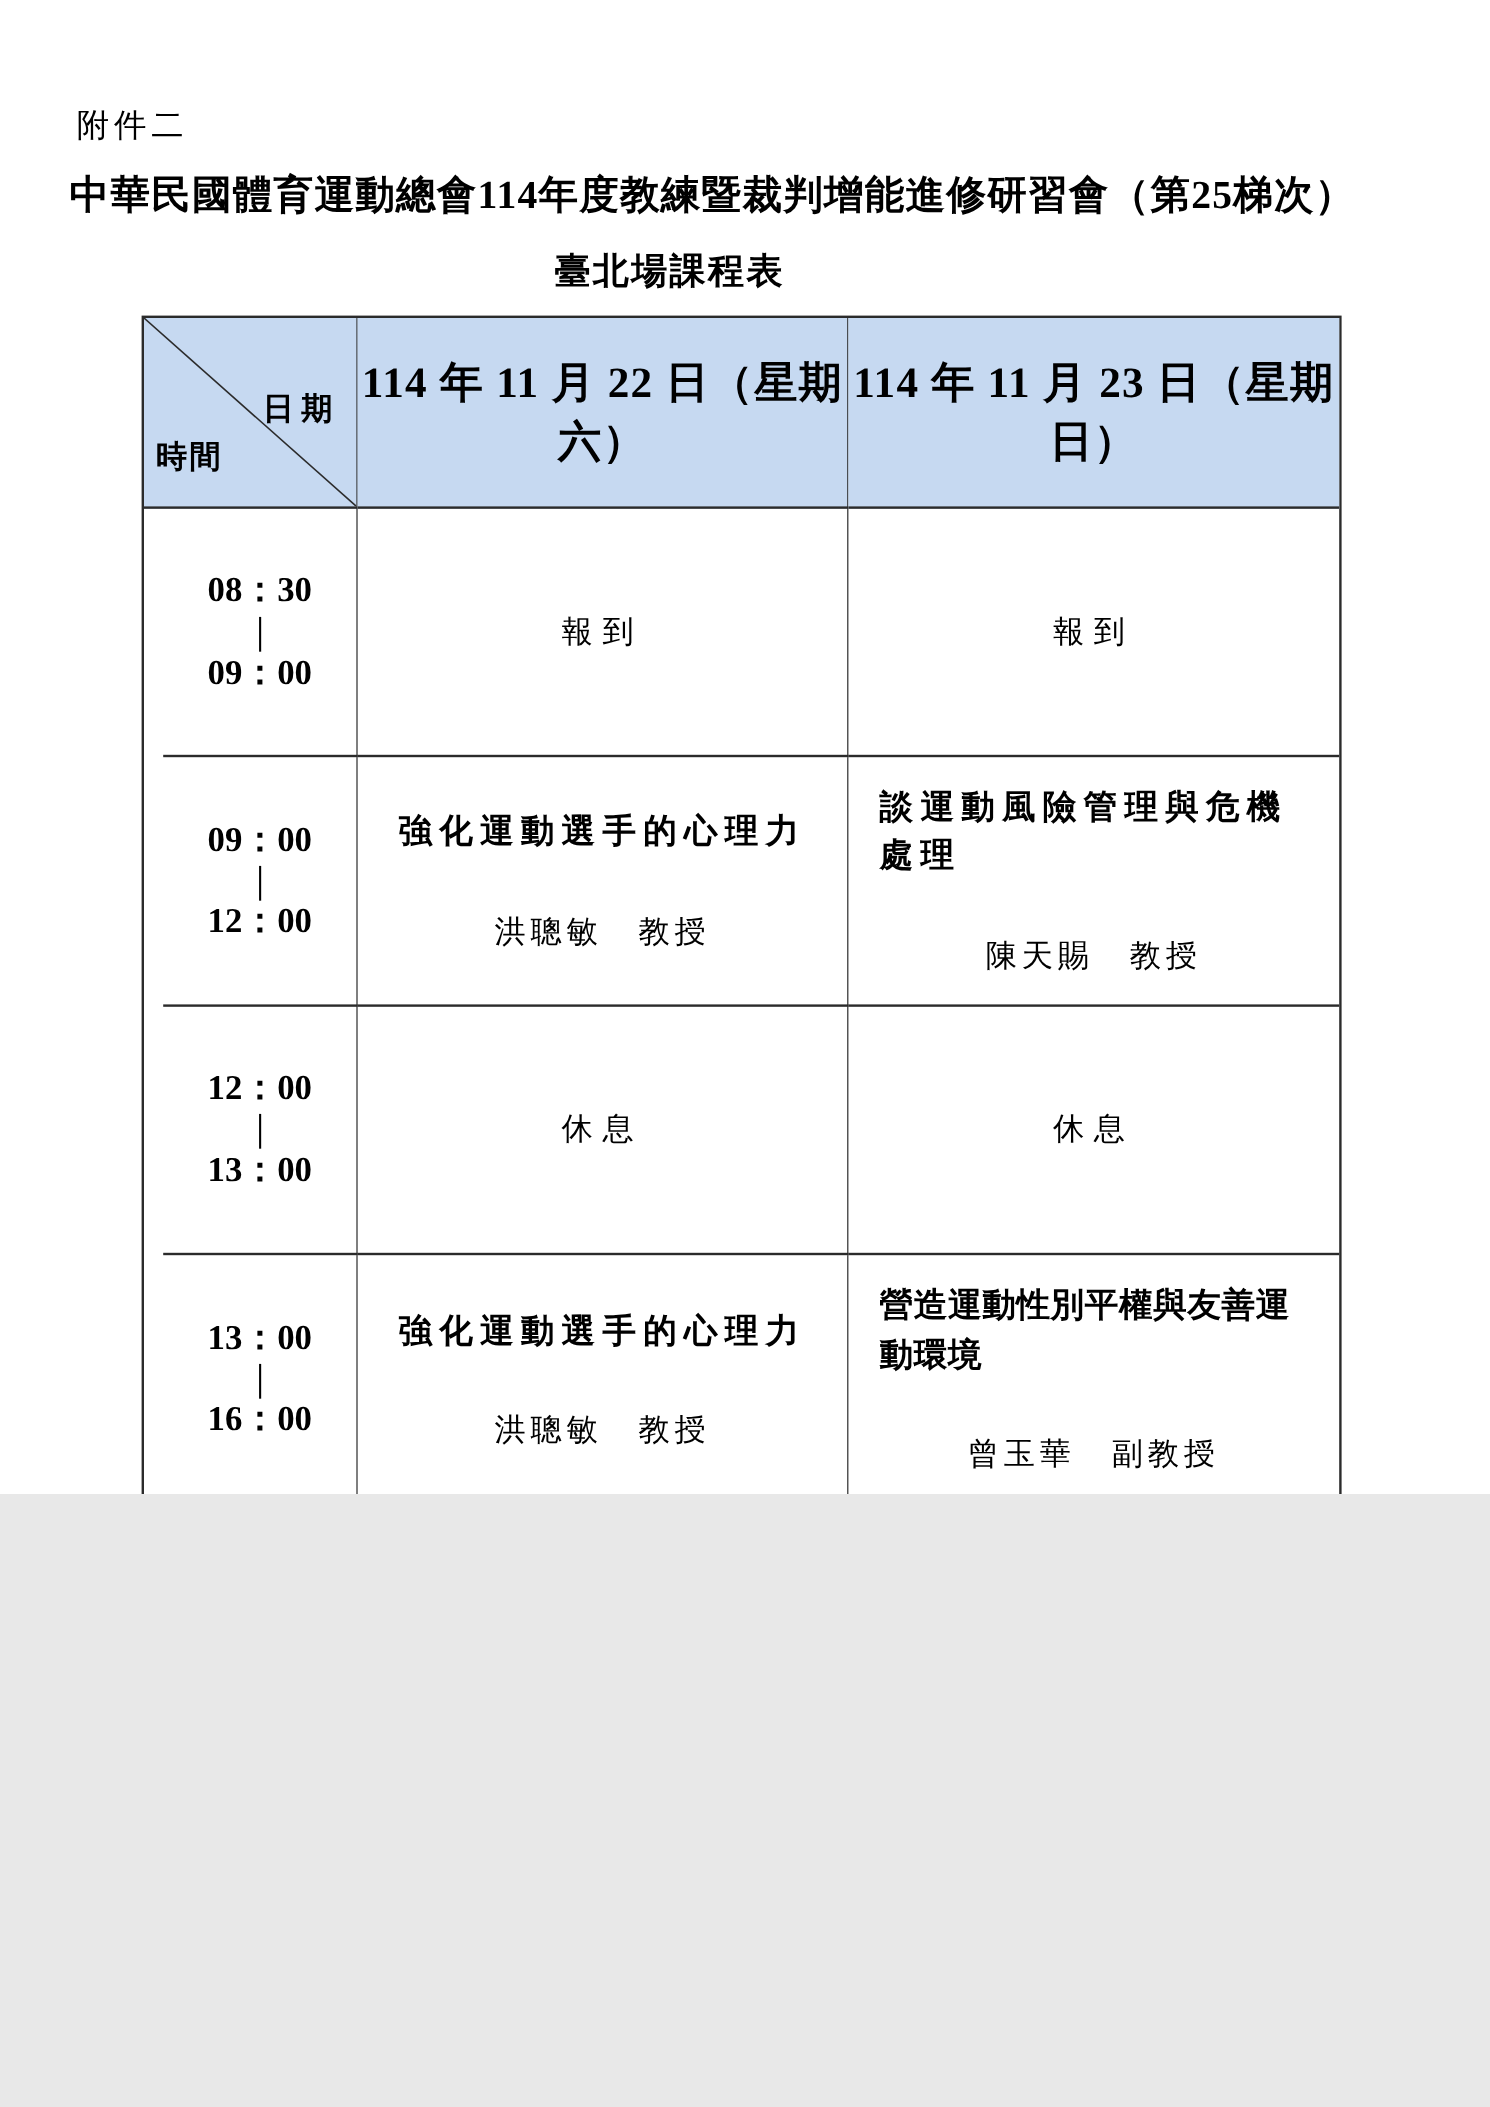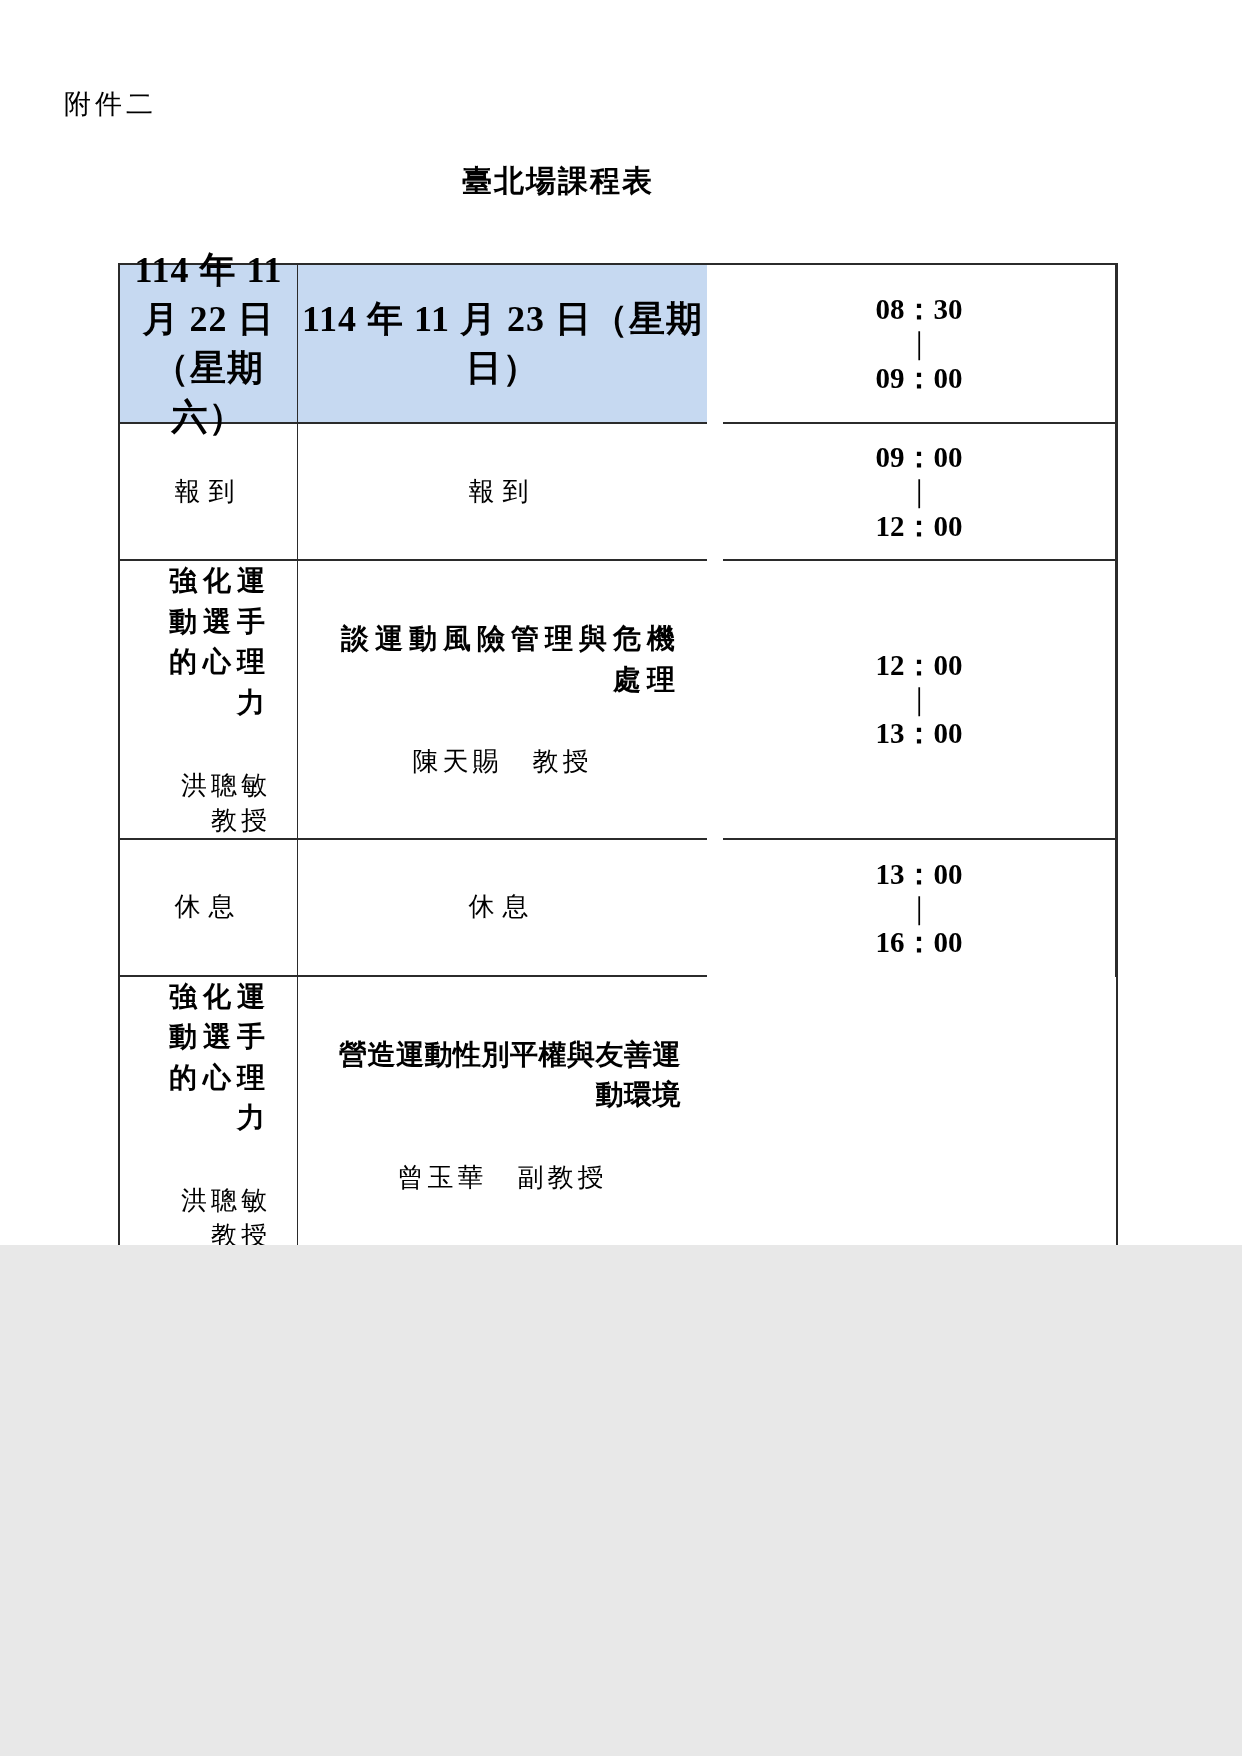--- a/index.html
+++ b/index.html
@@ -74,21 +74,21 @@
   }
   .time-cell{
     font-size:29px;font-weight:bold;
     line-height:1.18;
     text-align:center;
     margin-left:16px;
   }
   .time-sep{font-weight:normal;}
   .session-cell{
     padding:0 26px;
-    text-align:right;
+    text-align:left;
   }
   .session-title{
     font-size:26px;letter-spacing:8px;
     line-height:1.45;
   }
   .session-title.bold{
     font-size:28px;font-weight:bold;letter-spacing:6px;
   }
   .session-title.bold.tight{letter-spacing:0.5px;}
   .session-presenter{
@@ -101,25 +101,33 @@
   }
 </style>
 </head>
 <body>
 
 <div class="page">
 
   <div class="attachment-label">附件二</div>
 
   <div class="doc-heading">
+    <div class="doc-title">中華民國體育運動總會114年度教練暨裁判增能進修研習會（第25梯次）</div>
     <div class="doc-subtitle">臺北場課程表</div>
   </div>
 
   <div class="schedule-table">
 
+    <div class="cell header-cell corner-cell">
+      <svg class="diag" viewBox="0 0 100 100" preserveAspectRatio="none">
+        <line x1="0" y1="0" x2="100" y2="100"></line>
+      </svg>
+      <span class="corner-date">日期</span>
+      <span class="corner-time">時間</span>
+    </div>
     <div class="cell header-cell">
       <div class="day-header">114 年 11 月 22 日（星期六）</div>
     </div>
     <div class="cell header-cell last-col">
       <div class="day-header">114 年 11 月 23 日（星期日）</div>
     </div>
 
     <div class="cell time-cell">
       <span>08：30</span>
       <span class="time-sep">｜</span>

